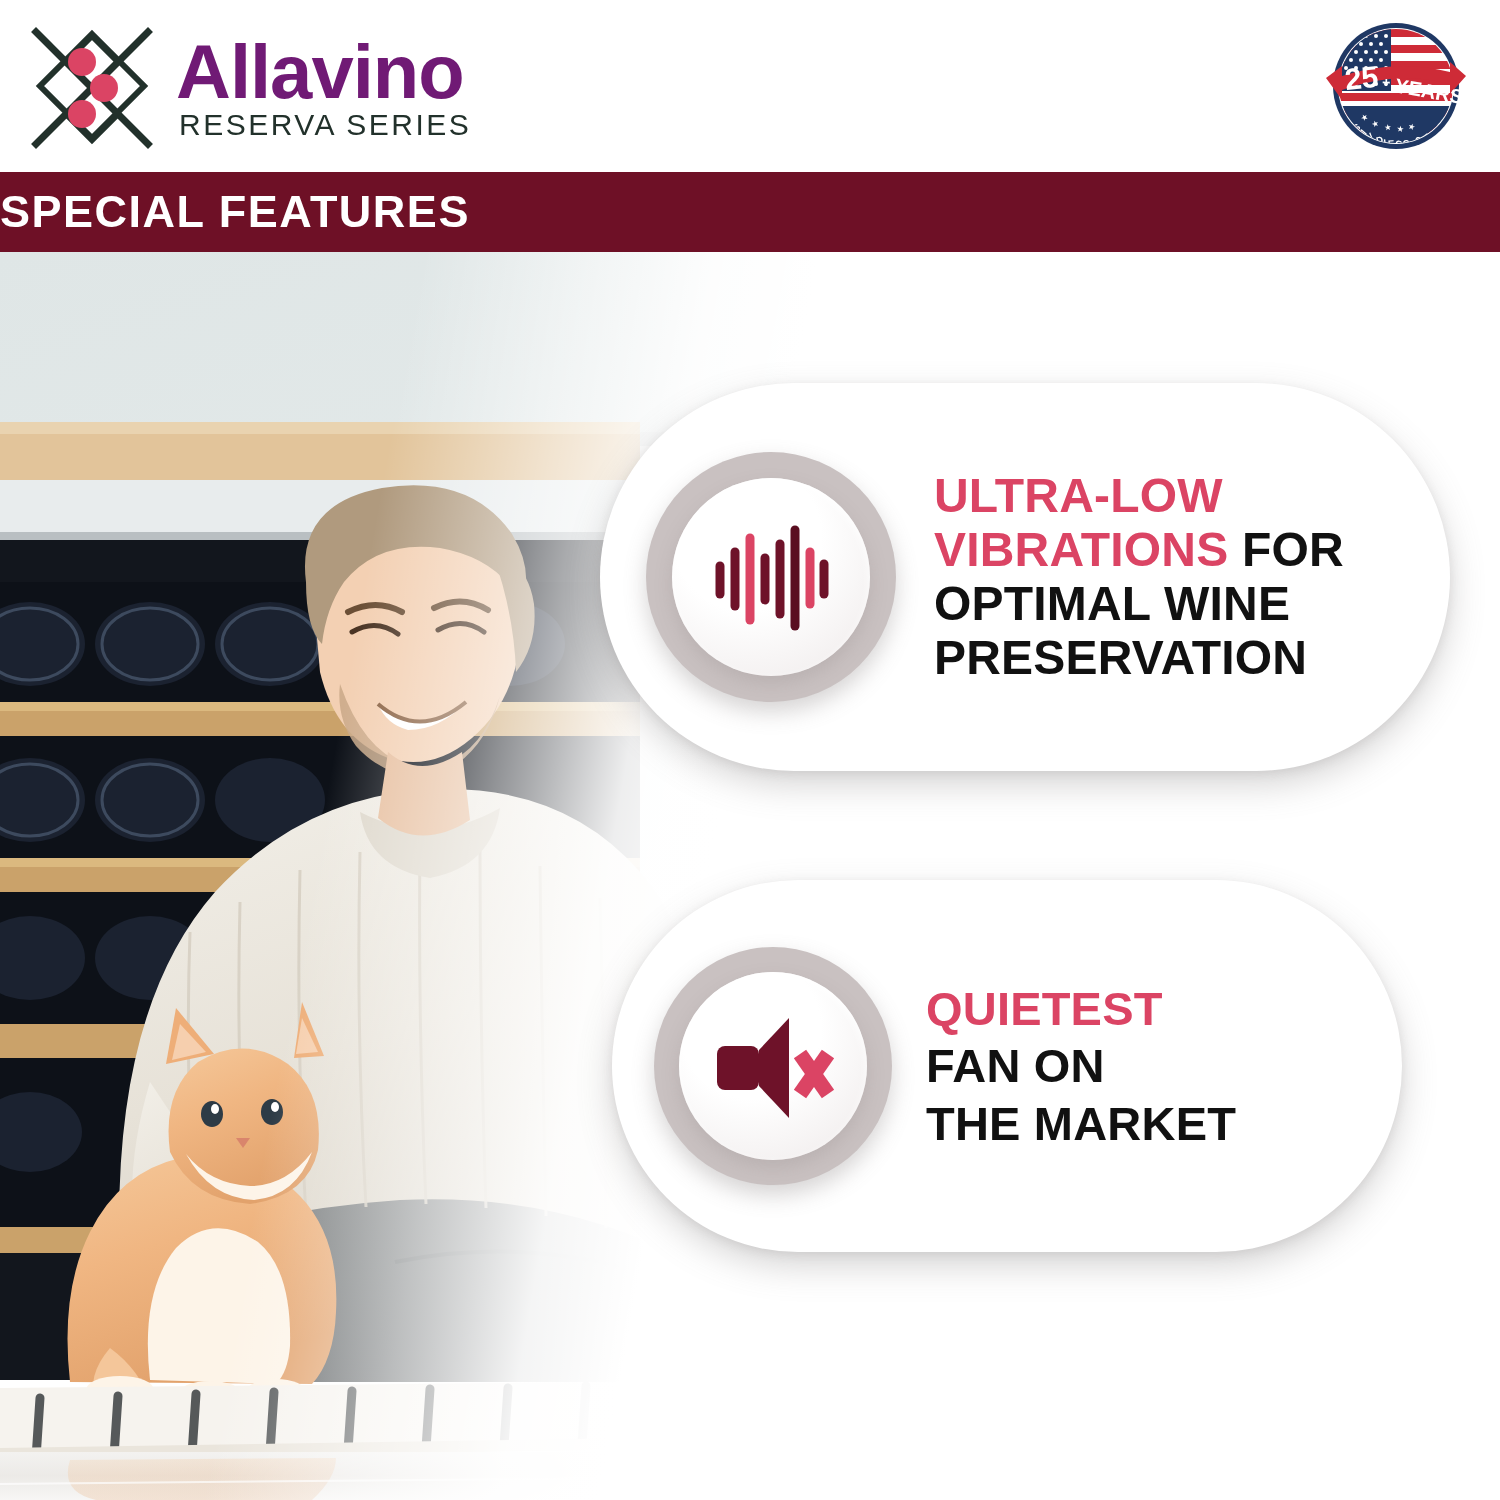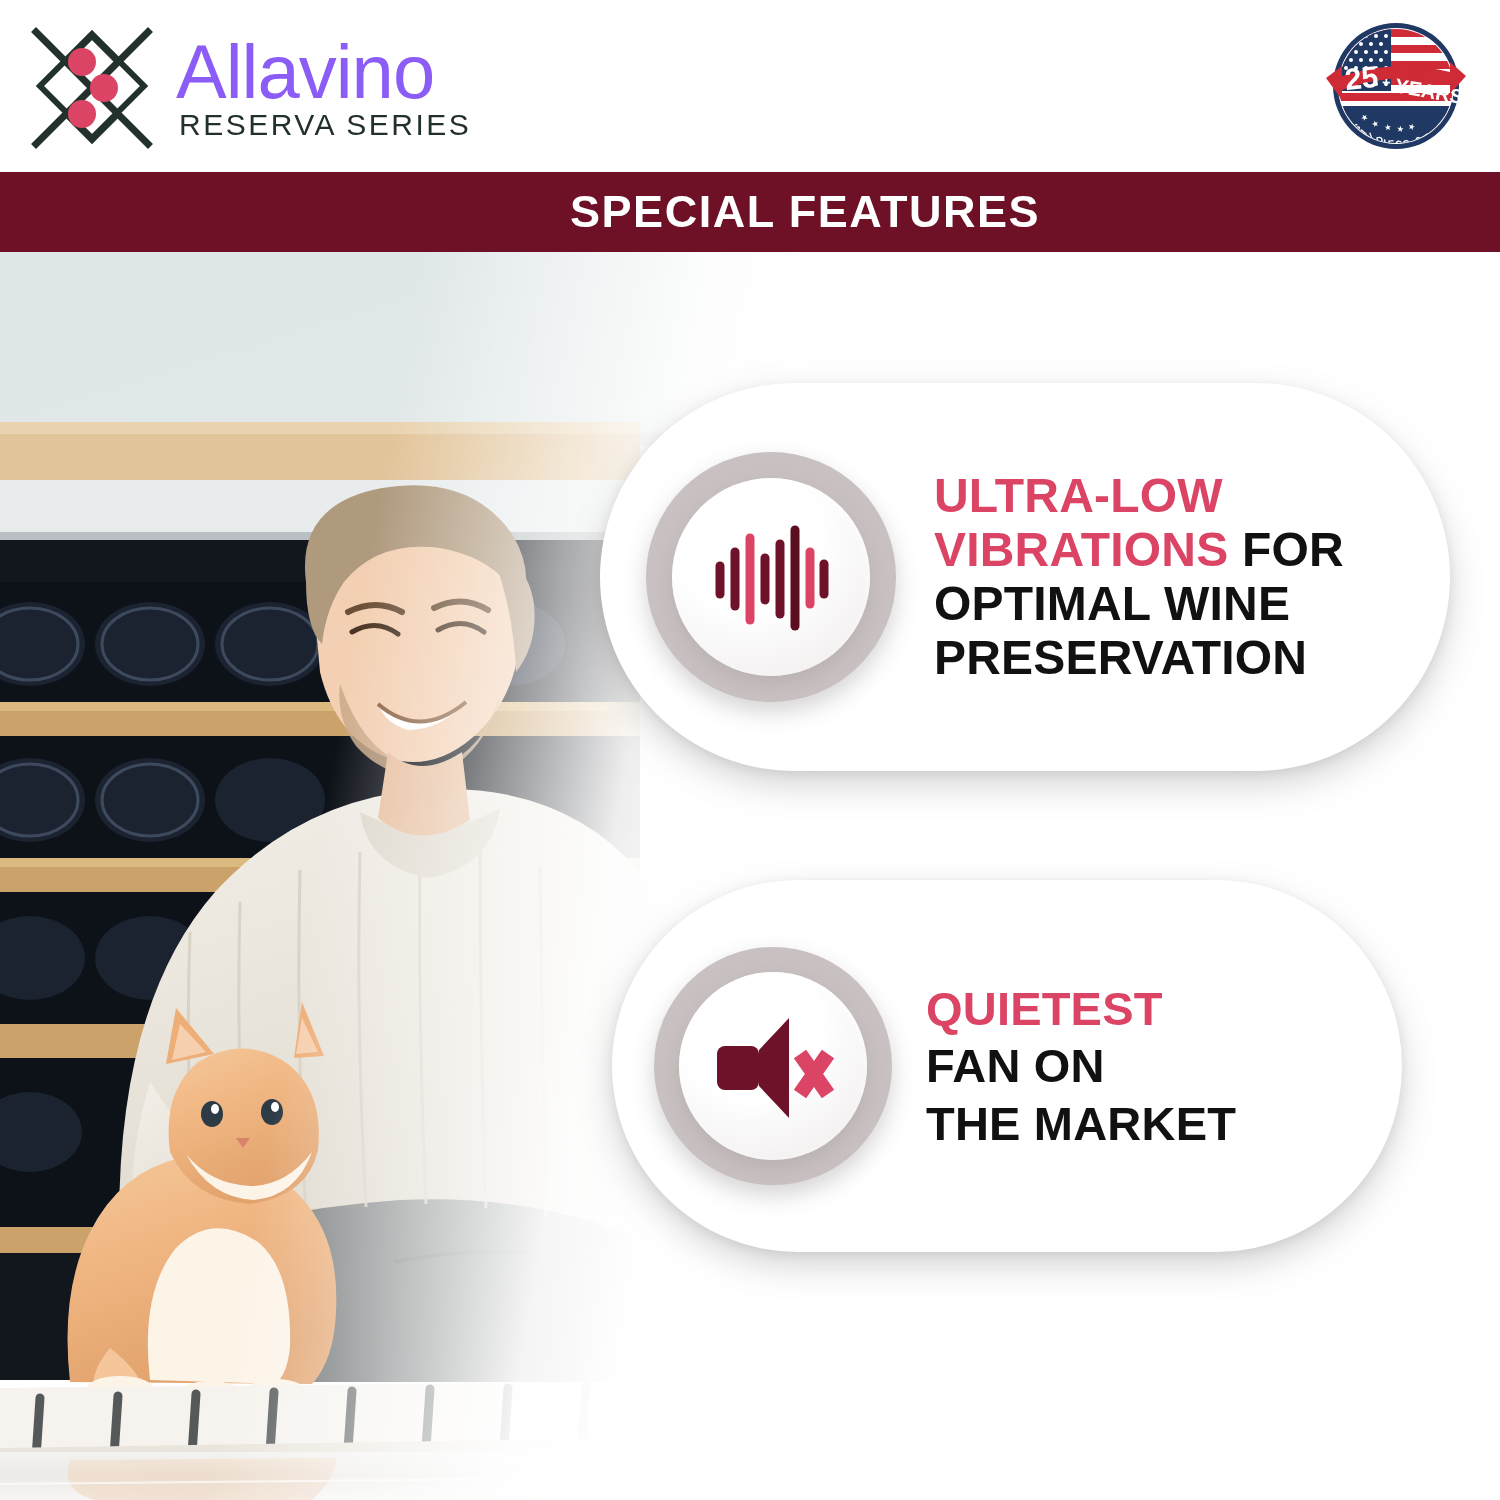--- a/index.html
+++ b/index.html
@@ -16,38 +16,38 @@
     position:absolute; left:0; top:0; width:1500px; height:172px;
     background:#ffffff; z-index:30;
   }
   .logo-wrap {
     position:absolute; left:22px; top:18px;
     display:flex; align-items:center; gap:14px;
   }
   .logo-mark { width:140px; height:140px; flex:none; }
   .logo-text { display:flex; flex-direction:column; justify-content:center; margin-top:2px; }
   .logo-word {
-    font-size:76px; font-weight:400; color:#8b5cf6;
+    font-size:76px; font-weight:700; color:#701a75;
     letter-spacing:-1px; line-height:0.95; font-family:"Liberation Sans", sans-serif;
   }
   .logo-sub {
     font-size:30px; font-weight:400; color:#22312b;
     letter-spacing:2.5px; margin-top:0; padding-left:3px;
   }
 
   .badge { position:absolute; right:28px; top:14px; width:152px; height:148px; }
 
   
   .banner {
     position:absolute; left:0; top:172px; width:1500px; height:80px;
     background:#6E1026; z-index:30;
     display:flex; align-items:center;
   }
   .banner-title {
-    width:1280px; text-align:right; color:#ffffff;
+    width:1280px; text-align:left; color:#ffffff;
     font-size:45px; font-weight:700; letter-spacing:1.5px;
     padding-right:240px;
   }
 
   
   .photo {
     position:absolute; left:0; top:252px; width:1060px; height:1248px;
     overflow:hidden; z-index:5;
   }
   .photo svg { display:block; }

